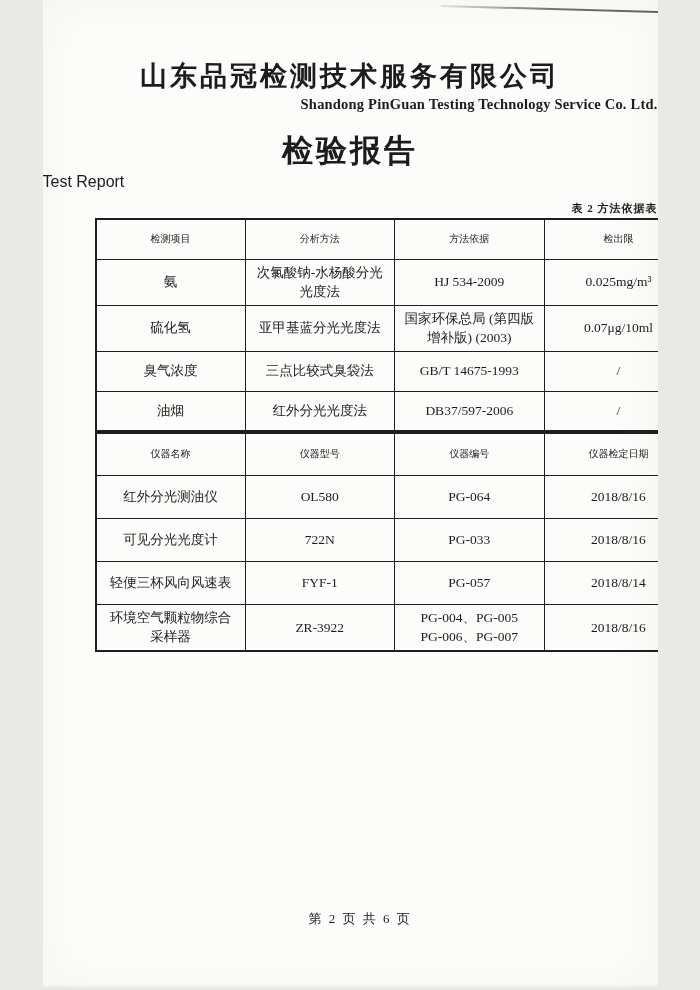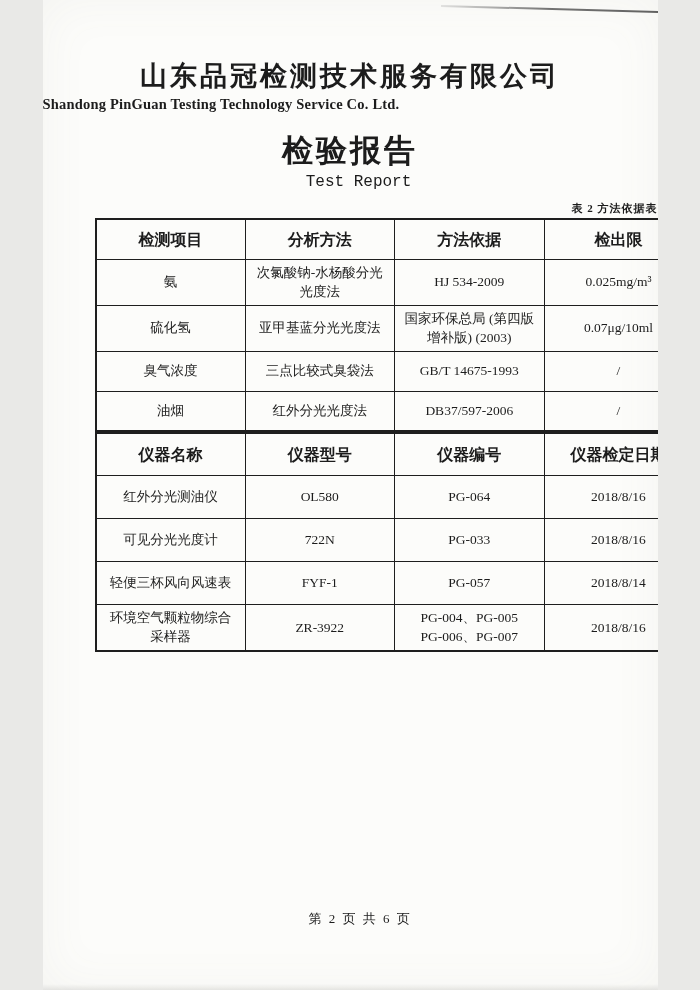--- a/index.html
+++ b/index.html
@@ -39,41 +39,39 @@
   .company-cn {
     margin: 0;
     padding-top: 58px;
     text-align: center;
     font-size: 27px;
     font-weight: bold;
     letter-spacing: 3px;
     line-height: 36px;
   }
   .company-en {
-    text-align: left;
+    text-align: right;
     font-size: 14.5px;
     font-weight: bold;
     letter-spacing: 0.2px;
     line-height: 20px;
   }
   .report-title-cn {
     margin: 18px 0 0 0;
     text-align: center;
     font-family: Liberation Sans, sans-serif;
     font-size: 31px;
     font-weight: bold;
     letter-spacing: 3px;
     line-height: 38px;
   }
   .report-title-en {
-    text-align: center;
-    font-family: Liberation Mono, monospace;
+    font-family: Liberation Sans, sans-serif;
     font-size: 16px;
     line-height: 24px;
-    margin-left: 17px;
   }
 
   .table-title {
     margin: 7px 0 2px 66px;
     font-size: 11px;
     font-weight: bold;
     letter-spacing: 1px;
     text-align: right;
   }
   .table-title.second { margin-top: 3px; }
@@ -87,22 +85,22 @@
   }
   .report-table col { width: 25%; }
   .report-table th, .report-table td {
     border: 1px solid #1e1e1e;
     text-align: center;
     vertical-align: middle;
     padding: 3px 7px;
     line-height: 1.45;
   }
   .report-table th {
-    font-size: 16px;
-    font-weight: bold;
+    font-size: 10px;
+    font-weight: normal;
   }
   .report-table td { font-size: 13.5px; }
   .t2 thead tr { height: 40px; }
   .t2 tbody tr { height: 40px; }
   .t3 thead tr { height: 42px; }
   .t3 tbody tr { height: 43px; }
   td.multiline { white-space: pre-line; }
 
   .footer {
     position: absolute;

